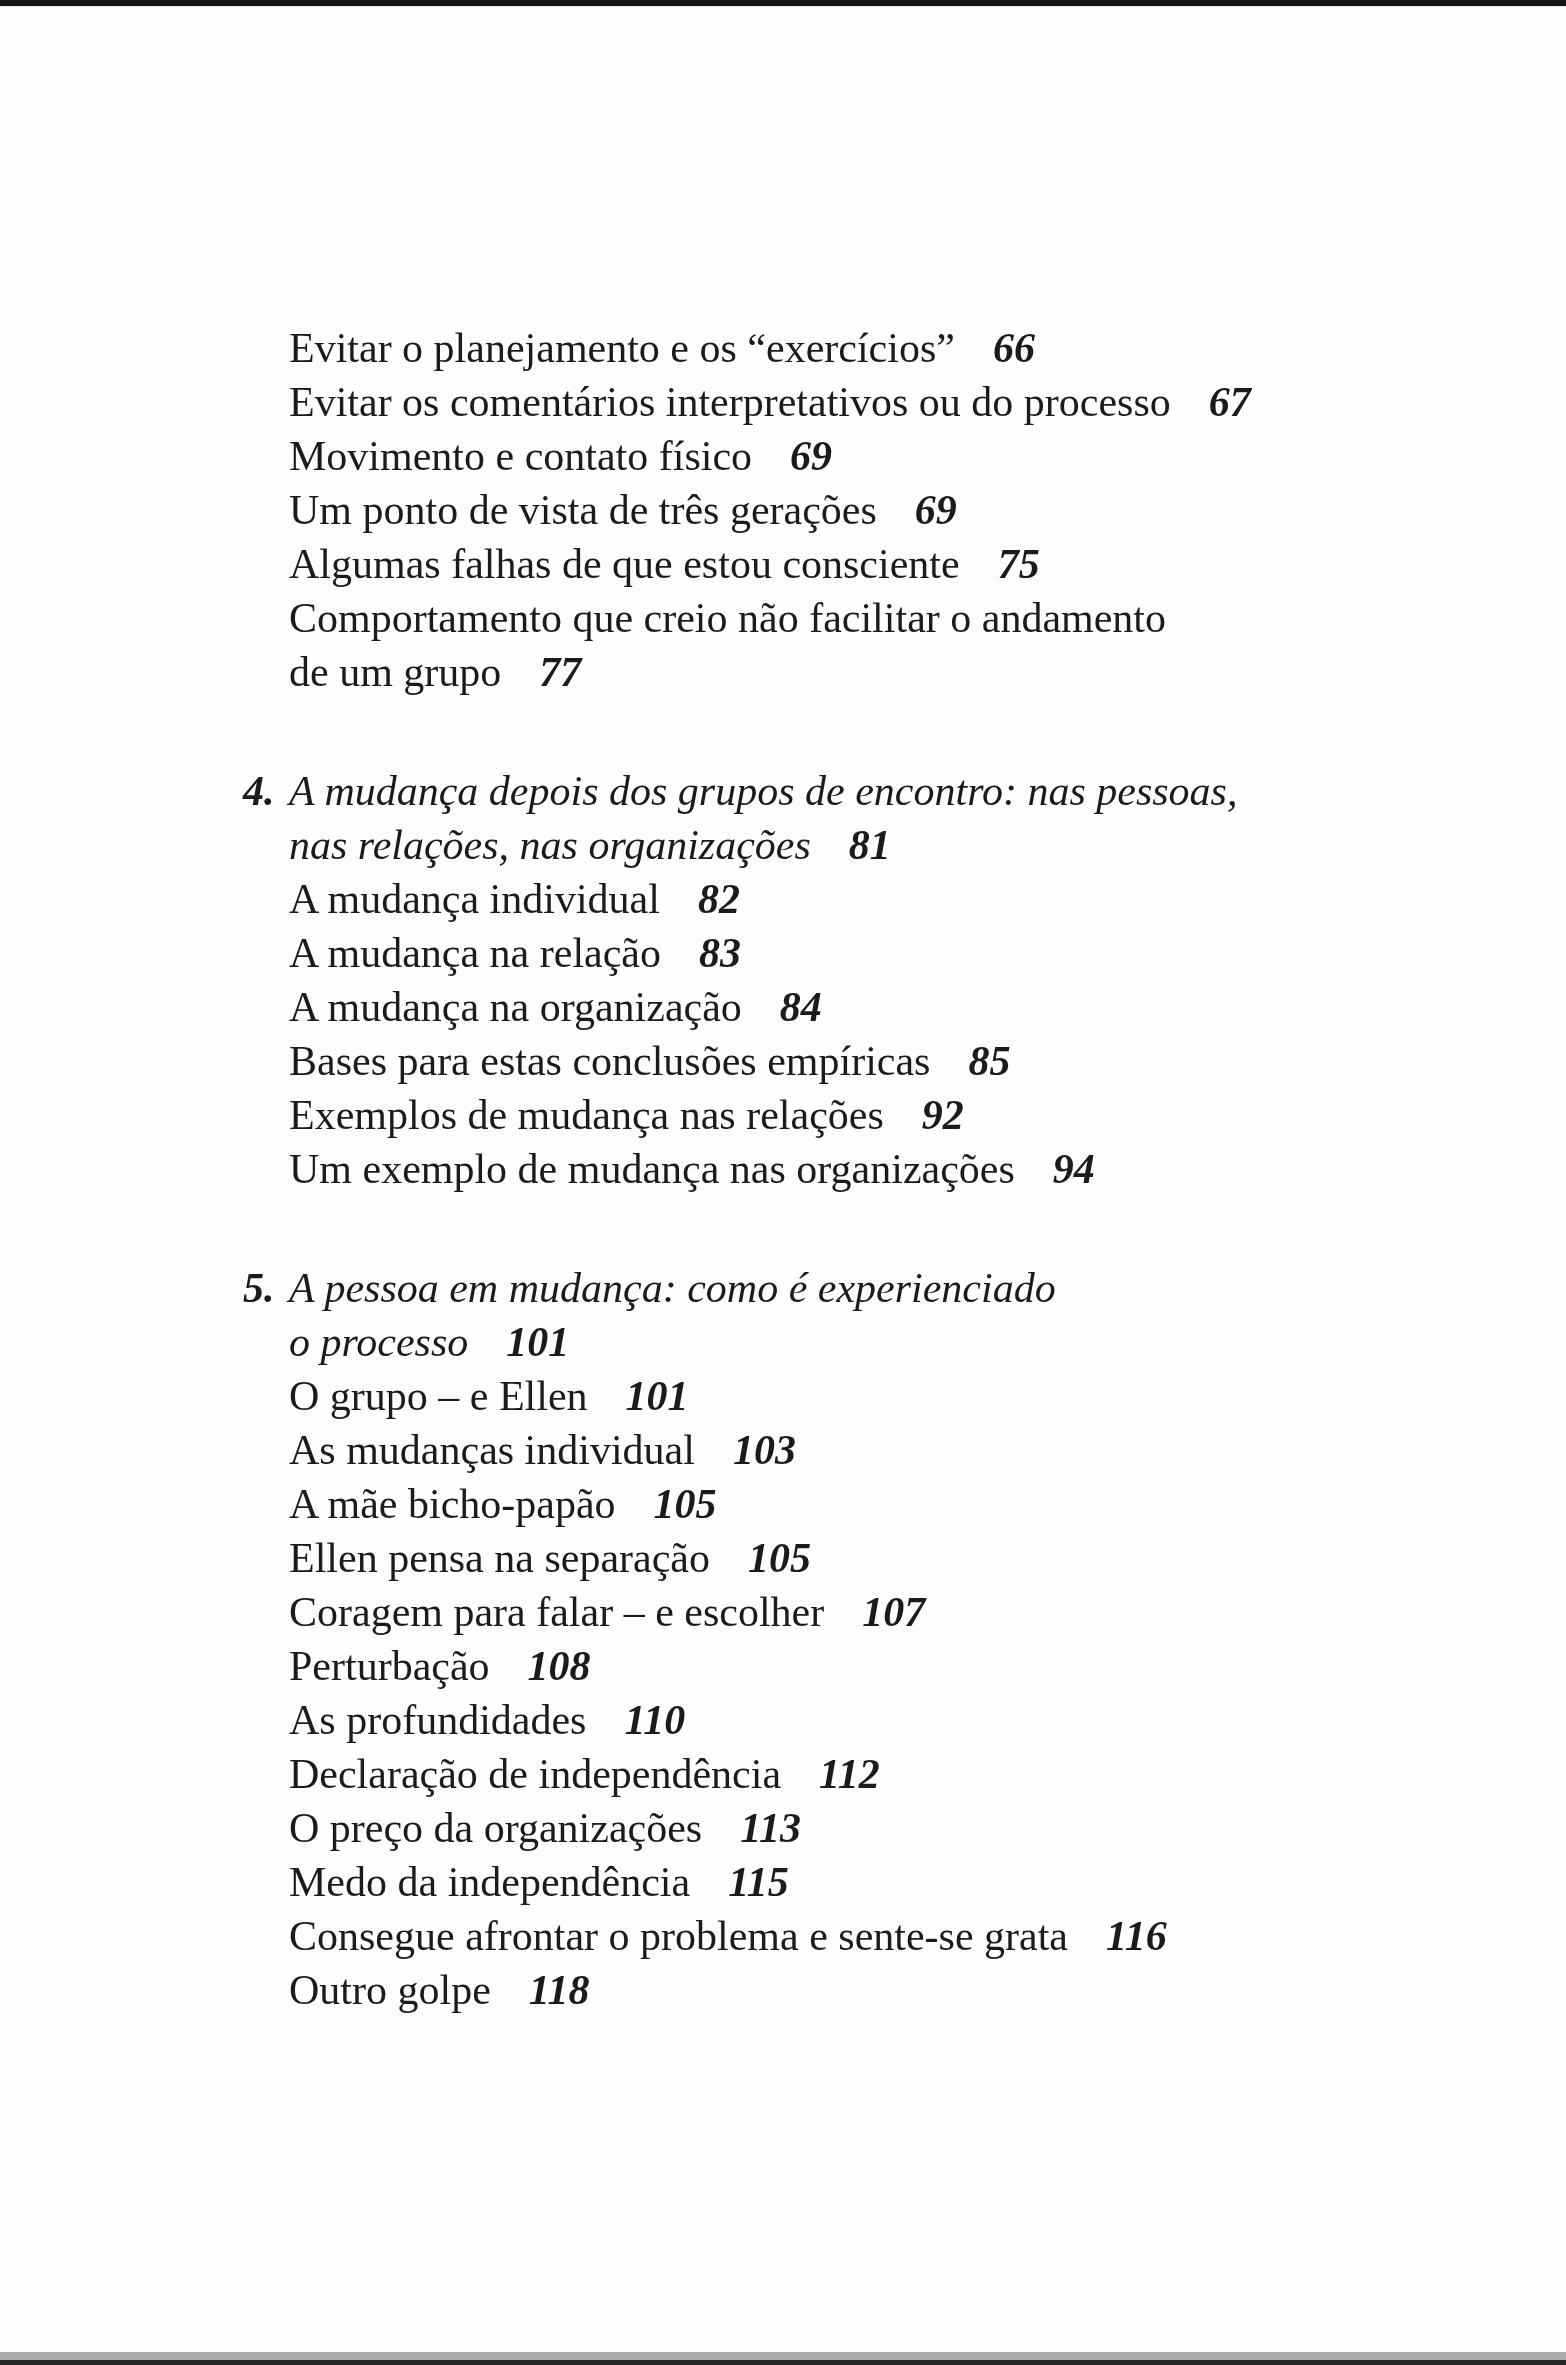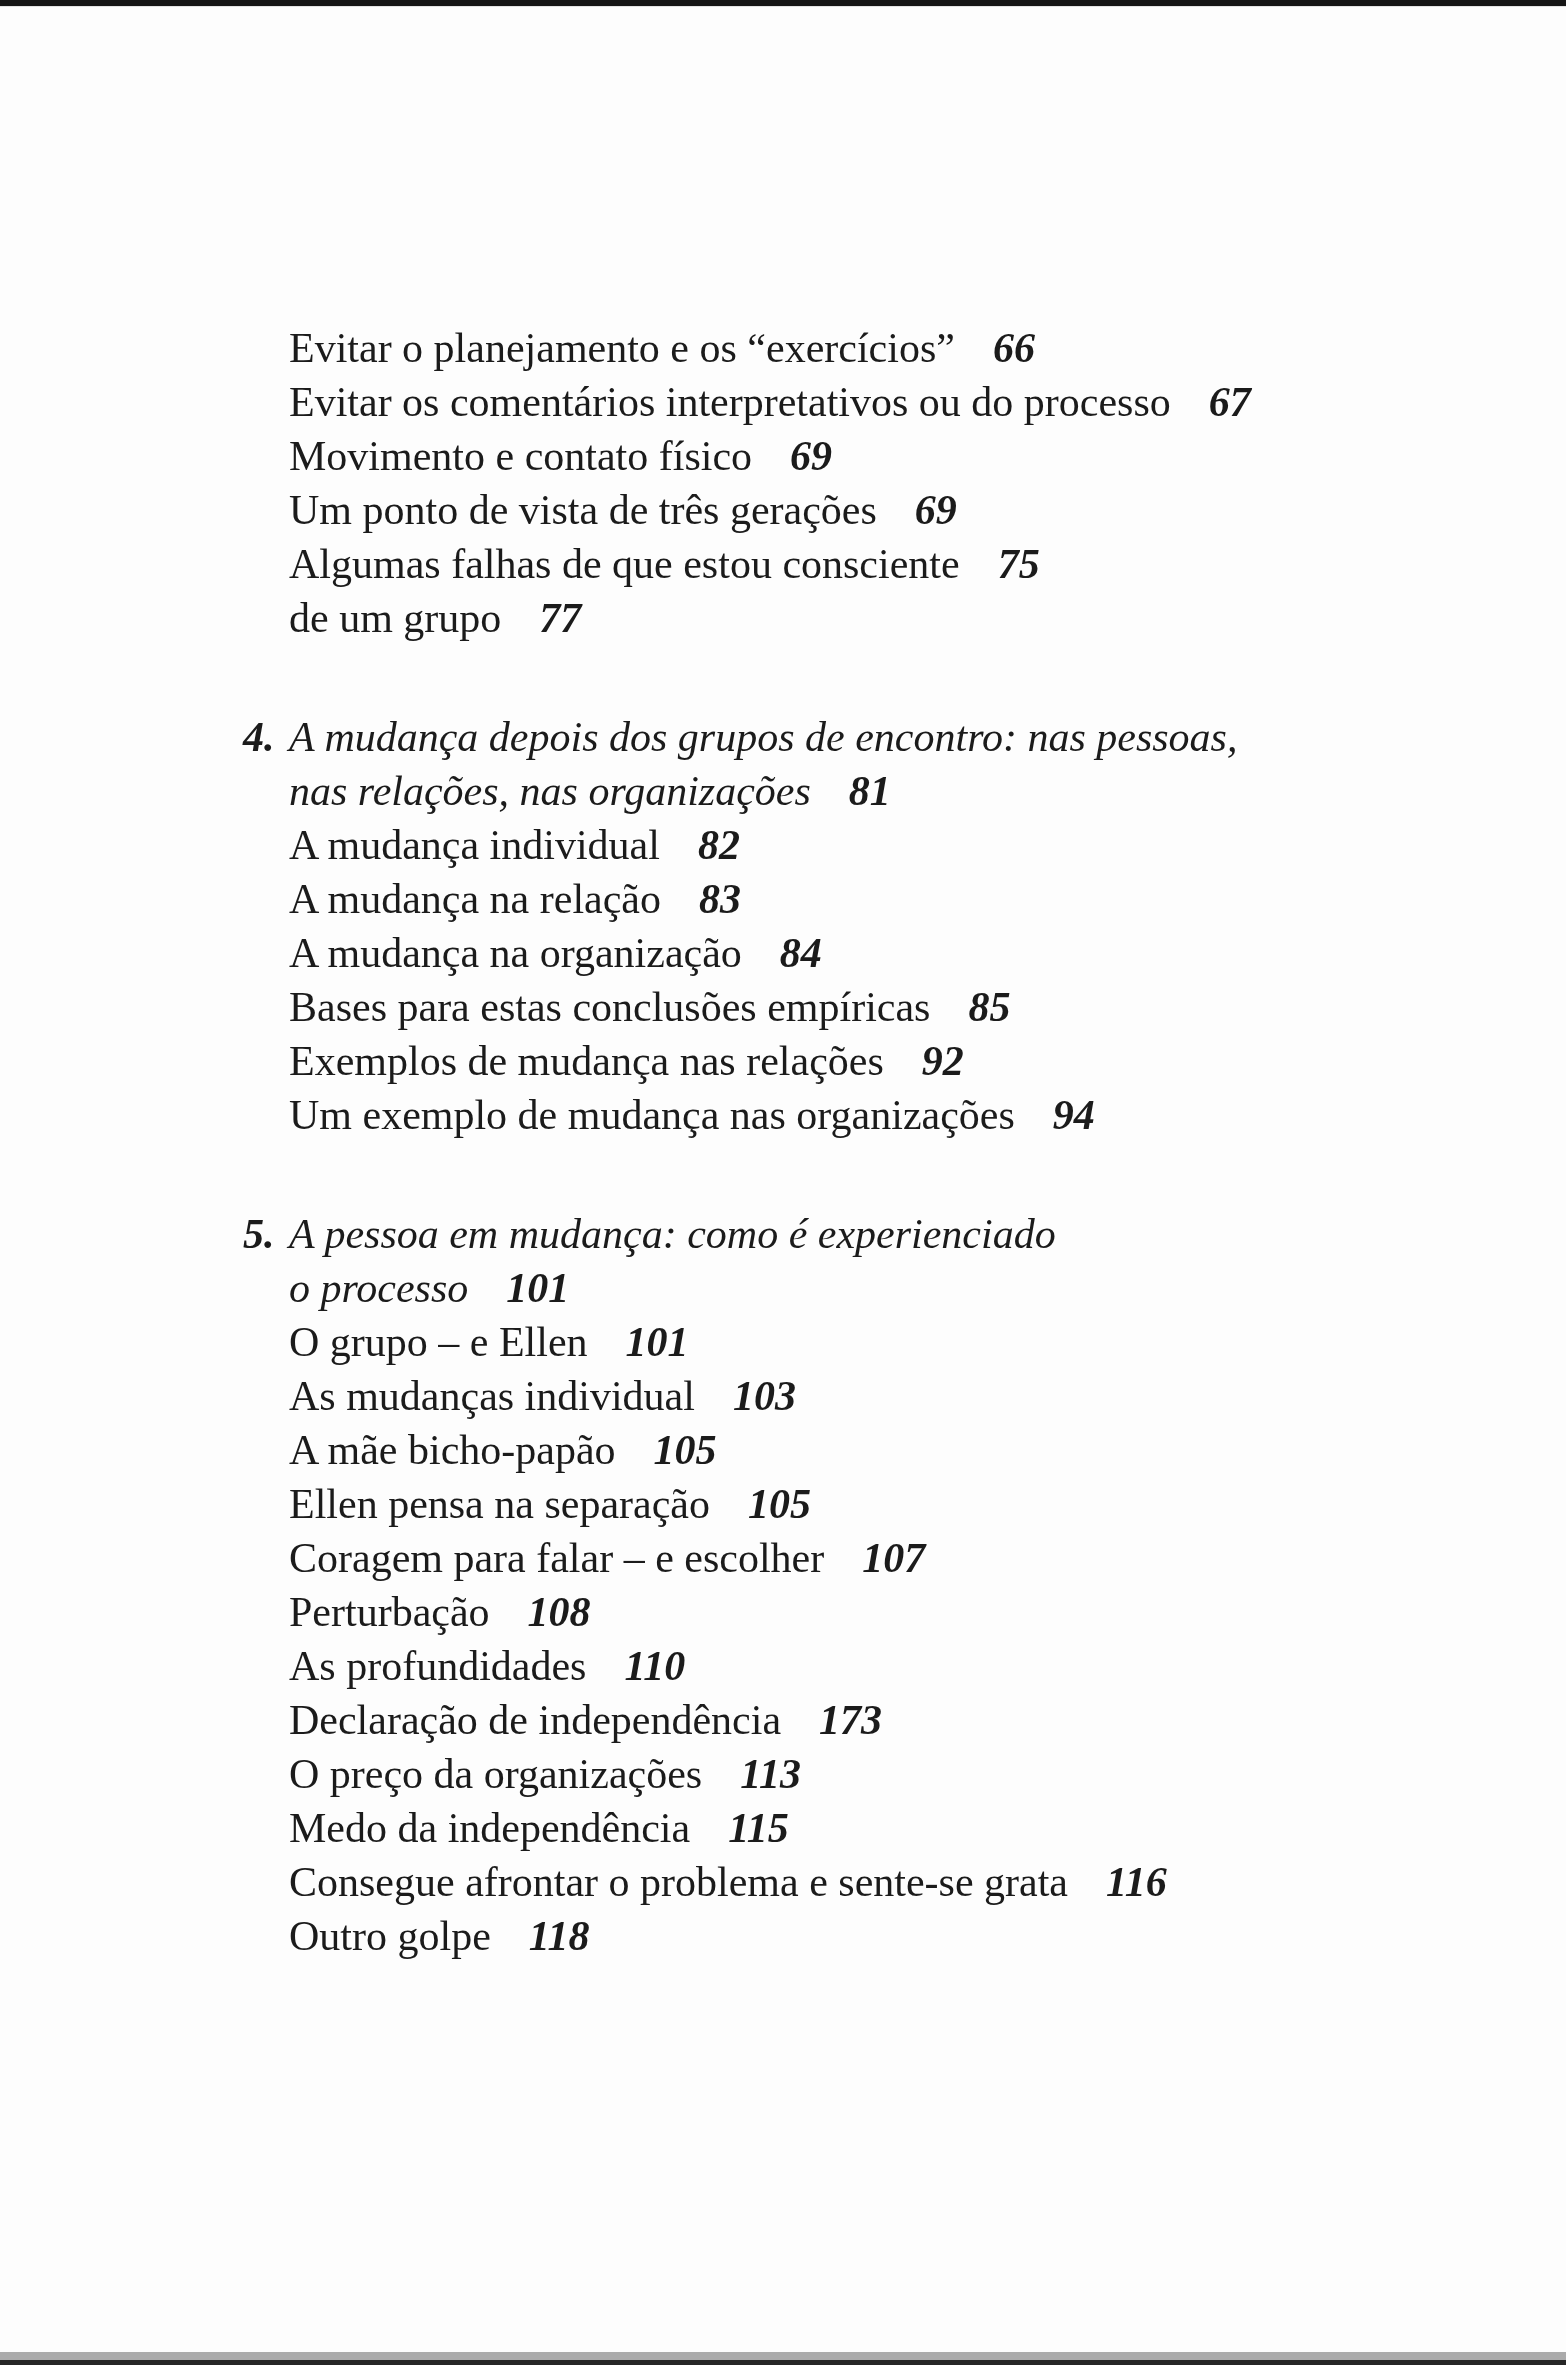--- a/index.html
+++ b/index.html
@@ -74,20 +74,21 @@
 <div class="page">
   <div class="top-bar"></div>
   <div class="top-hairline"></div>
   <main class="toc">
       <section class="section">
         <div class="line"><span class="text">Evitar o planejamento e os “exercícios”</span><span class="page-num">66</span></div>
         <div class="line"><span class="text">Evitar os comentários interpretativos ou do processo</span><span class="page-num">67</span></div>
         <div class="line"><span class="text">Movimento e contato físico</span><span class="page-num">69</span></div>
         <div class="line"><span class="text">Um ponto de vista de três gerações</span><span class="page-num">69</span></div>
         <div class="line"><span class="text">Algumas falhas de que estou consciente</span><span class="page-num">75</span></div>
+        <div class="line"><span class="text">Comportamento que creio não facilitar o andamento</span></div>
         <div class="line"><span class="text">de um grupo</span><span class="page-num">77</span></div>
       </section>
       <section class="section">
         <div class="line"><span class="chapter-num">4.</span><span class="text italic">A mudança depois dos grupos de encontro: nas pessoas,</span></div>
         <div class="line"><span class="text italic">nas relações, nas organizações</span><span class="page-num">81</span></div>
         <div class="line"><span class="text">A mudança individual</span><span class="page-num">82</span></div>
         <div class="line"><span class="text">A mudança na relação</span><span class="page-num">83</span></div>
         <div class="line"><span class="text">A mudança na organização</span><span class="page-num">84</span></div>
         <div class="line"><span class="text">Bases para estas conclusões empíricas</span><span class="page-num">85</span></div>
         <div class="line"><span class="text">Exemplos de mudança nas relações</span><span class="page-num">92</span></div>
@@ -96,21 +97,21 @@
       <section class="section">
         <div class="line"><span class="chapter-num">5.</span><span class="text italic">A pessoa em mudança: como é experienciado</span></div>
         <div class="line"><span class="text italic">o processo</span><span class="page-num">101</span></div>
         <div class="line"><span class="text">O grupo – e Ellen</span><span class="page-num">101</span></div>
         <div class="line"><span class="text">As mudanças individual</span><span class="page-num">103</span></div>
         <div class="line"><span class="text">A mãe bicho-papão</span><span class="page-num">105</span></div>
         <div class="line"><span class="text">Ellen pensa na separação</span><span class="page-num">105</span></div>
         <div class="line"><span class="text">Coragem para falar – e escolher</span><span class="page-num">107</span></div>
         <div class="line"><span class="text">Perturbação</span><span class="page-num">108</span></div>
         <div class="line"><span class="text">As profundidades</span><span class="page-num">110</span></div>
-        <div class="line"><span class="text">Declaração de independência</span><span class="page-num">173</span></div>
+        <div class="line"><span class="text">Declaração de independência</span><span class="page-num">112</span></div>
         <div class="line"><span class="text">O preço da organizações</span><span class="page-num">113</span></div>
         <div class="line"><span class="text">Medo da independência</span><span class="page-num">115</span></div>
         <div class="line"><span class="text">Consegue afrontar o problema e sente-se grata</span><span class="page-num">116</span></div>
         <div class="line"><span class="text">Outro golpe</span><span class="page-num">118</span></div>
       </section>
     </main>
   <div class="bottom-strip"></div>
   <div class="bottom-bar"></div>
 </div>
 

